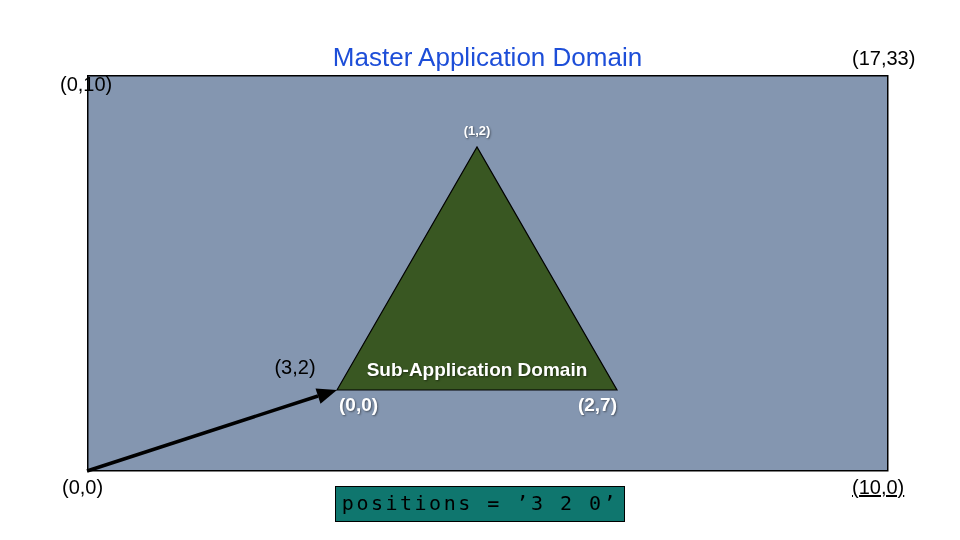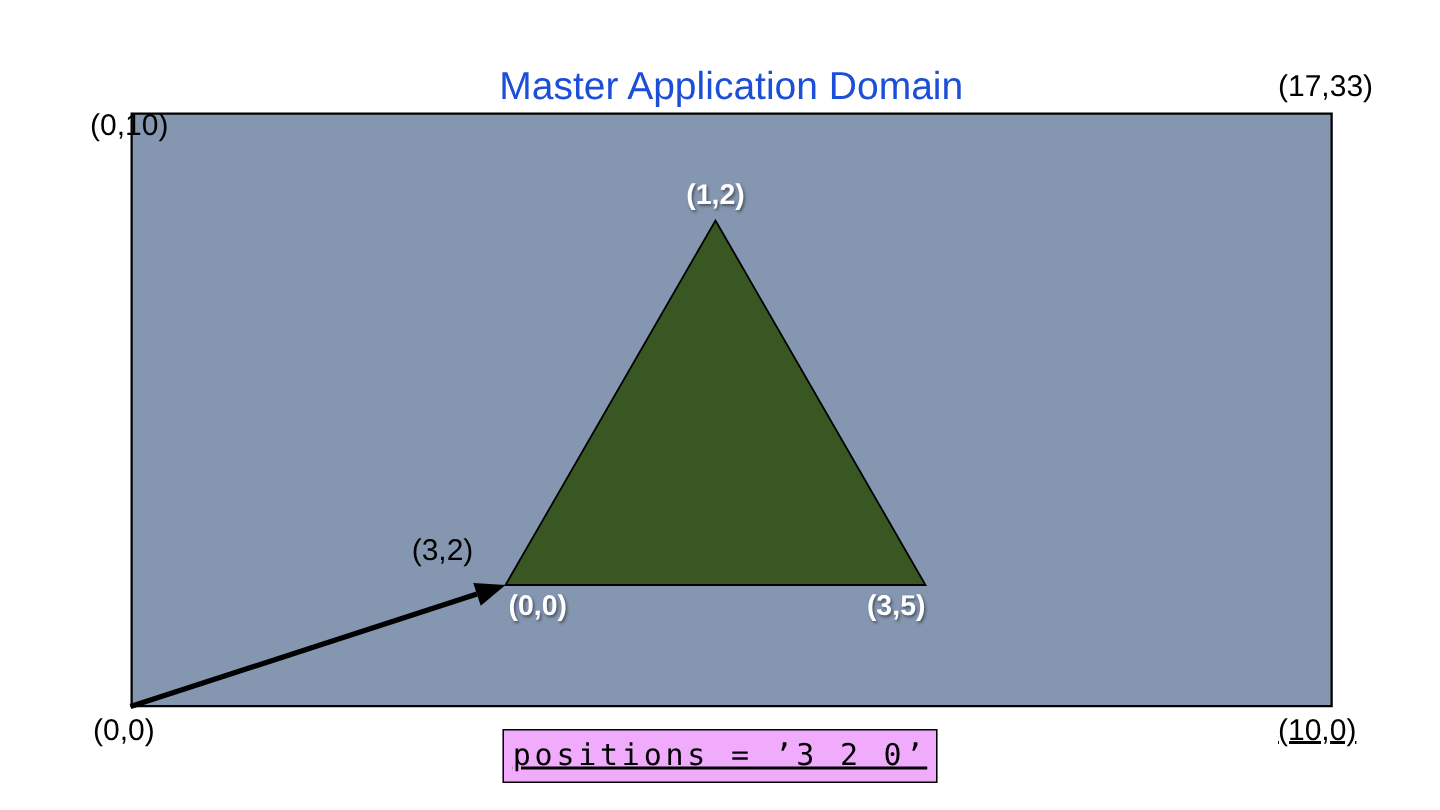--- a/index.html
+++ b/index.html
@@ -65,26 +65,27 @@
   <div class="title">Master Application Domain</div>
 
   <div class="lbl" style="left:60px; top:47px;margin-top:26px;">(0,10)</div>
 
   <div class="lbl" style="left:852px; top:47px;">(17,33)</div>
 
   <div class="lbl" style="left:62px; top:476px;">(0,0)</div>
 
   <div class="lbl" style="left:852px; top:476px;text-decoration:underline;">(10,0)</div>
 
-  <div class="lbl white" style="left:427px; top:120px; width:100px; text-align:center; font-size:19px;">(1,2)</div>
+  <div class="lbl white" style="left:427px; top:120px; width:100px; text-align:center; font-size:13px;">(1,2)</div>
 
+  <div class="lbl white" style="left:337px; top:359px; width:280px; text-align:center; font-size:19px;">Sub-Application Domain</div>
 
   <div class="lbl white" style="left:339px; top:394px; font-size:19px;">(0,0)</div>
 
-  <div class="lbl white" style="left:537px; top:394px; width:80px; text-align:right; font-size:19px;">(3,5)</div>
+  <div class="lbl white" style="left:537px; top:394px; width:80px; text-align:right; font-size:19px;">(2,7)</div>
 
   <div class="lbl" style="left:255px; top:356px; width:80px; text-align:center;">(3,2)</div>
 
-  <div class="code-box" style="background-color: #f0abfc; text-decoration: underline;">
+  <div class="code-box" style="background-color: #0f766e;">
     <span>positions = ’3 2 0’</span>
   </div>
 
 </div>
 
 </body></html>

